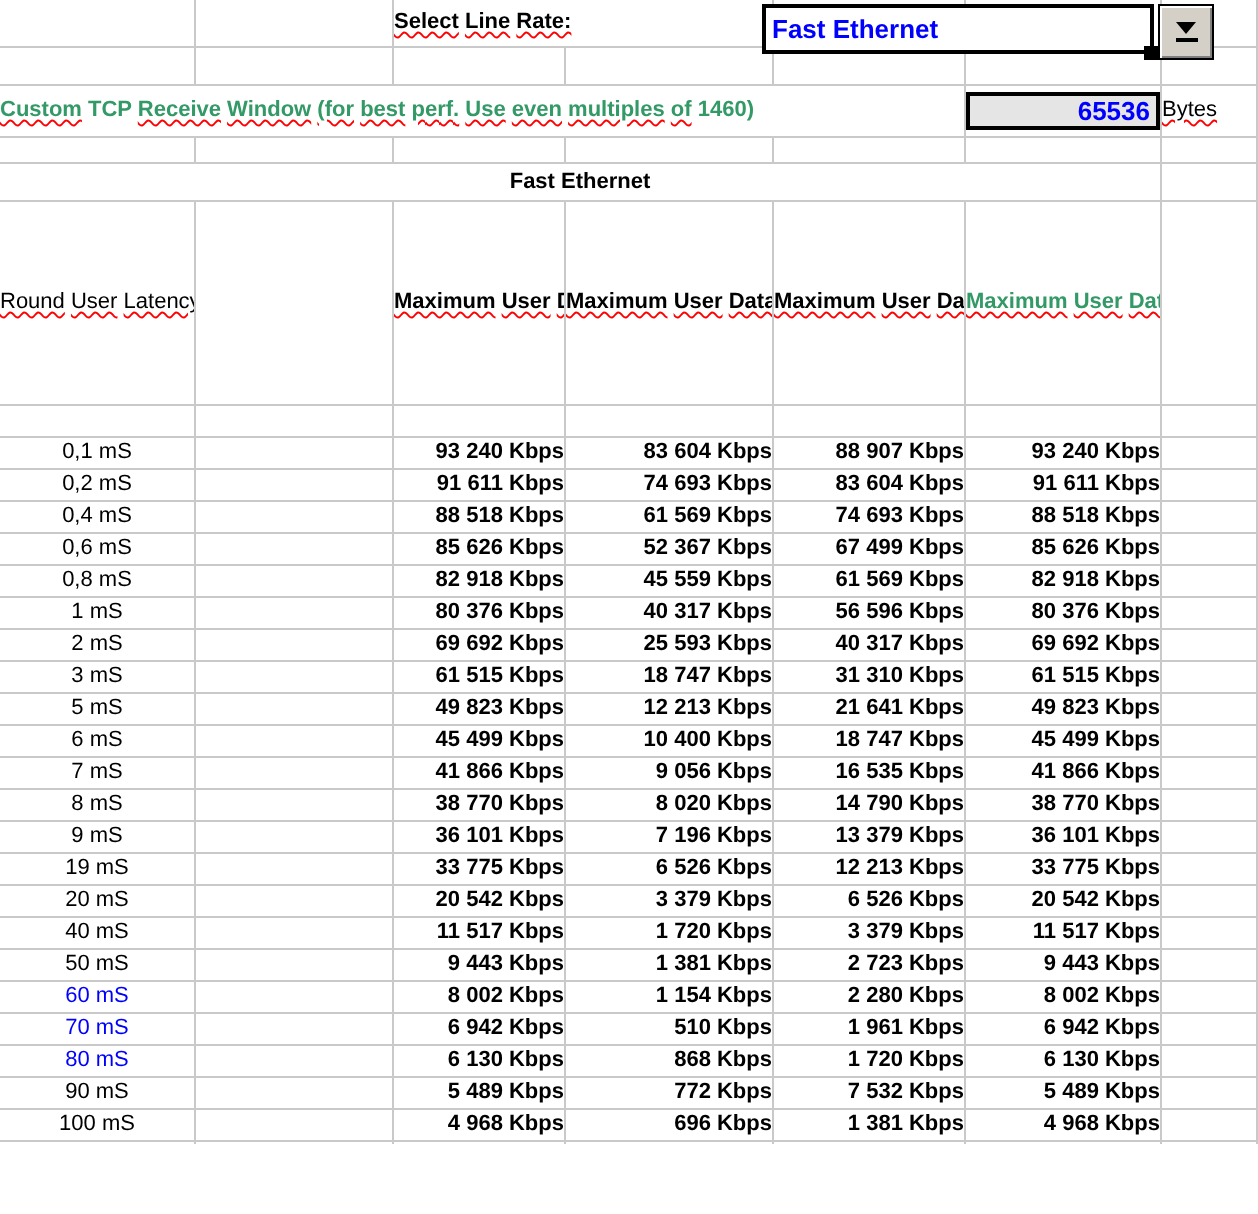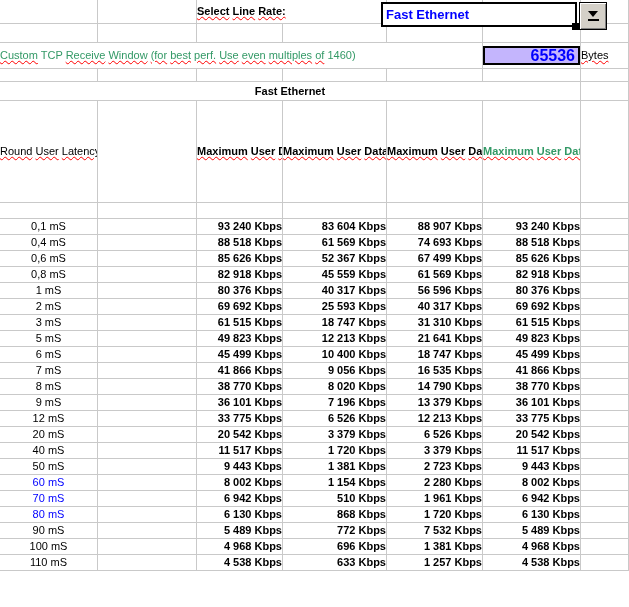--- a/index.html
+++ b/index.html
@@ -31,21 +31,21 @@
   tr.r1 td { height:24px; }
   tr.r2 td { height:19px; }
   tr.r3 td { height:26px; }
   tr.r4 td { height:13px; }
   tr.r5 td { height:19px; }
   tr.r6 td { height:102px; }
   tr.r7 td { height:16px; }
   tr.data td { height:16px; }
 
   td.lbl-bold { font-weight:bold; padding-left:2px; }
-  td.green-lbl { font-weight:normal; font-size:12px; color:#339966; padding-left:2px; overflow:visible; }
+  td.green-lbl { font-weight:bold; font-size:12px; color:#339966; padding-left:2px; overflow:visible; }
   td.bytes { font-size:12px; padding-left:3px; }
   td.title { font-weight:bold; font-size:13px; text-align:center; }
   td.hdr {
     vertical-align:top;
     font-weight:bold;
     white-space:pre-line;
     line-height:16px;
     padding:2px 2px 0 2px;
   }
   td.hdr-plain {
@@ -98,22 +98,22 @@
   #corner-handle {
     position:absolute; left:572px; top:23px;
     width:7px; height:7px; background:#000;
   }
   
   #custom-input {
     position:absolute; left:483px; top:46px;
     width:97px; height:19px;
     box-sizing:border-box;
     border:2px solid #000;
-    background:#c4b5fd;
-    font-size:16px; font-weight:bold; color:#0000ff;
+    background:#e5e5e5;
+    font-size:13px; font-weight:bold; color:#0000ff;
     text-align:right; padding-right:3px; line-height:15px;padding-left:42px;
   }
 </style>
 </head>
 <body>
 
 <div id="sheet">
 
   <table class="grid">
     <colgroup>
@@ -198,20 +198,29 @@
         <tr class="data">
       <td class="lat">0,1 mS</td>
       <td></td>
       <td class="val">93 240 Kbps</td>
       <td class="val">83 604 Kbps</td>
       <td class="val">88 907 Kbps</td>
       <td class="val">93 240 Kbps</td>
       <td></td>
     </tr>
         <tr class="data">
+      <td class="lat">0,2 mS</td>
+      <td></td>
+      <td class="val">91 611 Kbps</td>
+      <td class="val">74 693 Kbps</td>
+      <td class="val">83 604 Kbps</td>
+      <td class="val">91 611 Kbps</td>
+      <td></td>
+    </tr>
+        <tr class="data">
       <td class="lat">0,4 mS</td>
       <td></td>
       <td class="val">88 518 Kbps</td>
       <td class="val">61 569 Kbps</td>
       <td class="val">74 693 Kbps</td>
       <td class="val">88 518 Kbps</td>
       <td></td>
     </tr>
         <tr class="data">
       <td class="lat">0,6 mS</td>
@@ -297,21 +306,21 @@
         <tr class="data">
       <td class="lat">9 mS</td>
       <td></td>
       <td class="val">36 101 Kbps</td>
       <td class="val">7 196 Kbps</td>
       <td class="val">13 379 Kbps</td>
       <td class="val">36 101 Kbps</td>
       <td></td>
     </tr>
         <tr class="data">
-      <td class="lat">12 mS</td>
+      <td class="lat">19 mS</td>
       <td></td>
       <td class="val">33 775 Kbps</td>
       <td class="val">6 526 Kbps</td>
       <td class="val">12 213 Kbps</td>
       <td class="val">33 775 Kbps</td>
       <td></td>
     </tr>
         <tr class="data">
       <td class="lat">20 mS</td>
       <td></td>

